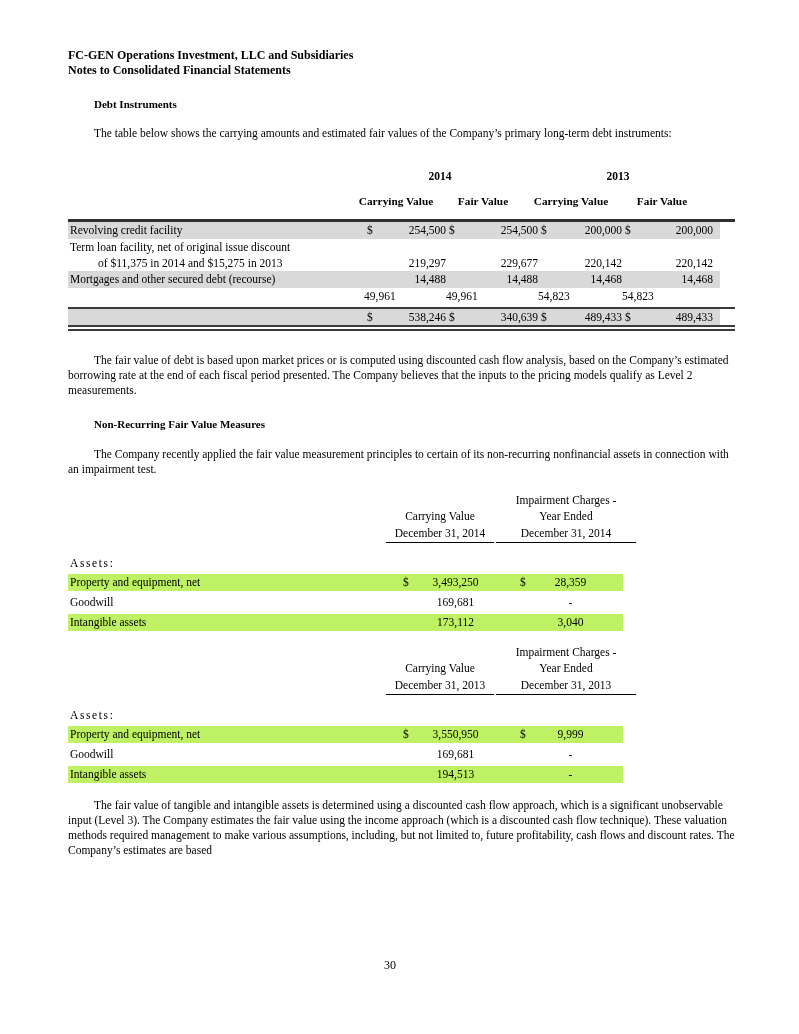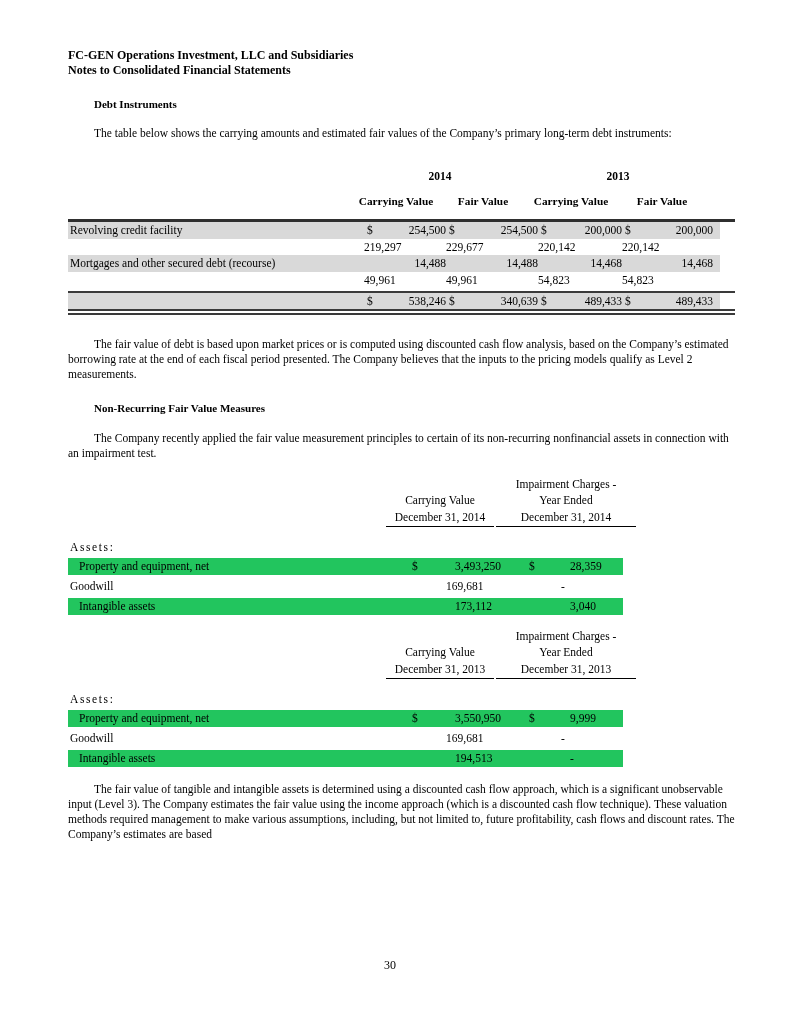--- a/index.html
+++ b/index.html
@@ -74,25 +74,25 @@
   }
   .t2-hgroup.g1 { left: 318px; width: 108px; }
   .t2-hgroup.g2 { left: 428px; width: 140px; }
   .t2-assets { line-height: 16px; margin-top: 4px; letter-spacing: 1.6px; padding-left: 2px; }
   .t2-grid {
     display: grid;
     grid-template-columns: 320px 20px 95px 20px 100px;
     width: 555px;
   }
   .t2-row { line-height: 17px; margin-top: 3px; }
-  .t2-row.shaded { background: #22c55e; padding-left: 9px; }
+  .t2-row.shaded { background: #bef264; }
   .t2-row .label { padding-left: 2px; white-space: nowrap; }
   .t2-row .d { padding-left: 15px; }
   .t2-row .d2 { padding-left: 17px; }
-  .t2-row .v { text-align: left; margin-left: 38px; }
+  .t2-row .v { text-align: center; }
   .t2-row .v.last { padding-right: 5px; }
 
   .footer-pagenum {
     position: absolute;
     top: 958px; left: 0;
     width: 780px;
     text-align: center;
     font-size: 12px;
   }
 
@@ -141,20 +141,24 @@
         <div class="v">254,500</div>
         <div class="d">$</div>
         <div class="v">254,500</div>
         <div class="d">$</div>
         <div class="v">200,000</div>
         <div class="d">$</div>
         <div class="v last">200,000</div>
       </div>
 
       <div class="t1-grid t1-row two-line">
+        <div class="label">
+          <div>Term loan facility, net of original issue discount</div>
+          <div class="l2">of $11,375 in 2014 and $15,275 in 2013</div>
+        </div>
         <div class="d"></div>
         <div class="v">219,297</div>
         <div class="d"></div>
         <div class="v">229,677</div>
         <div class="d"></div>
         <div class="v">220,142</div>
         <div class="d"></div>
         <div class="v last">220,142</div>
       </div>
 

